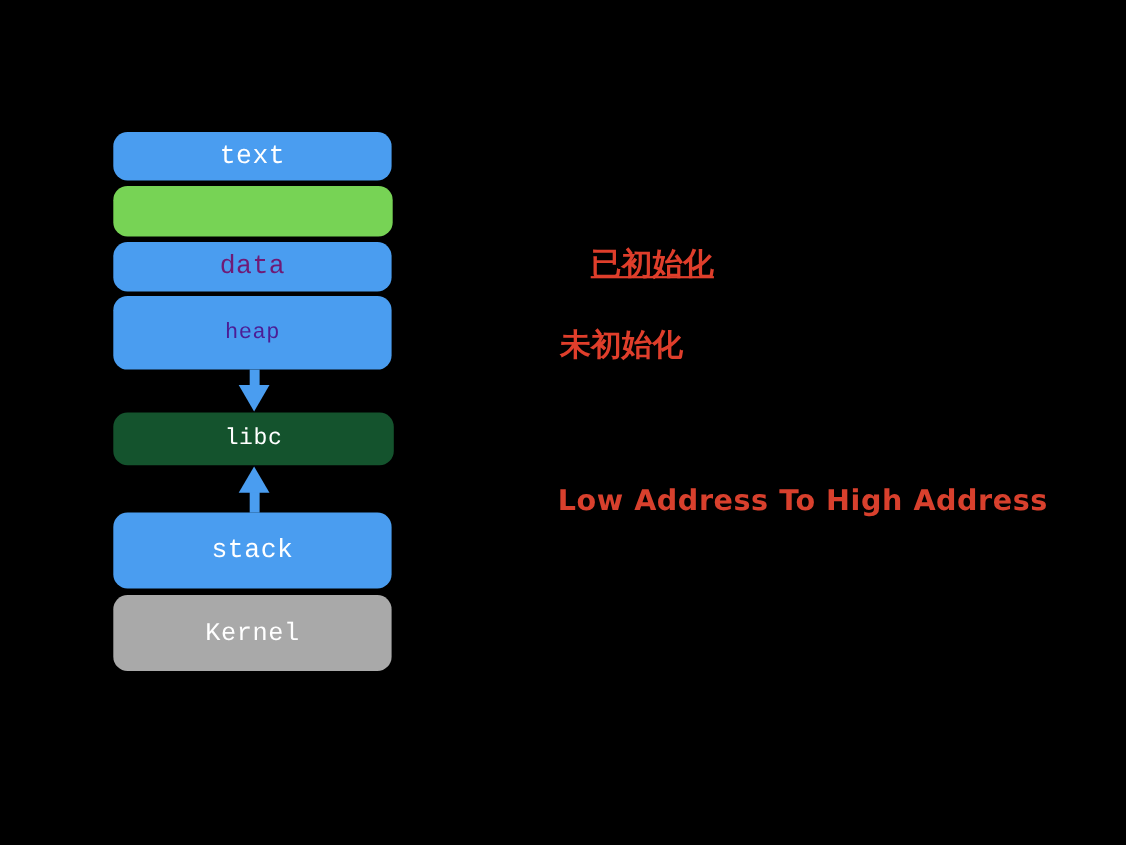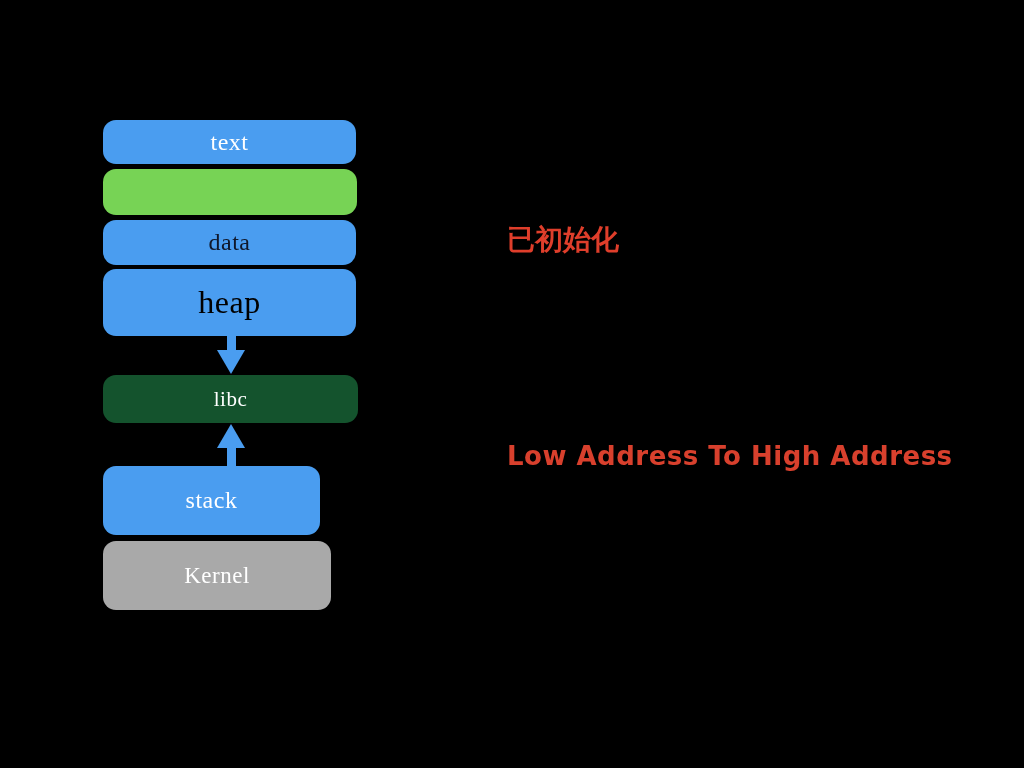--- a/index.html
+++ b/index.html
@@ -18,21 +18,21 @@
   .block {
     position: absolute;
     border-radius: 13px;
     display: flex;
     align-items: center;
     justify-content: center;
     box-sizing: border-box;
   }
   .block-label {
     color: #ffffff;
-    font-family: Liberation Serif, serif;
+    font-family: Liberation Mono, monospace;
     font-weight: 400;
     letter-spacing: 0.5px;
     white-space: nowrap;
   }
   .arrow {
     position: absolute;
   }
   .arrow .stem {
     position: absolute;
   }
@@ -56,37 +56,38 @@
 </style>
 </head>
 <body>
 
 <div id="canvas" style="background: rgb(0, 0, 0);">
     <div class="block" style="left: 103px; top: 120px; width: 253px; height: 44px; background: rgb(74, 157, 240);">
       <span class="block-label" style="font-size: 24px; color: rgb(255, 255, 255);">text</span>
     </div>
     <div class="block" style="left: 103px; top: 169px; width: 254px; height: 46px; background: rgb(119, 211, 85);"></div>
     <div class="block" style="left: 103px; top: 220px; width: 253px; height: 45px; background: rgb(74, 157, 240);">
-      <span class="block-label" style="font-size: 24px; color: #0f172a;">data</span>
+      <span class="block-label" style="font-size: 24px; color: #701a75;">data</span>
     </div>
     <div class="block" style="left: 103px; top: 269px; width: 253px; height: 67px; background: rgb(74, 157, 240);">
-      <span class="block-label" style="font-size: 32px; color: #000000;">heap</span>
+      <span class="block-label" style="font-size: 20px; color: #4c1d95;">heap</span>
     </div>
     <div class="block" style="left: 103px; top: 375px; width: 255px; height: 48px; background: #14532d;">
       <span class="block-label" style="font-size: 21px; color: rgb(255, 255, 255);">libc</span>
     </div>
-    <div class="block" style="left: 103px; top: 466px; width: 217px; height: 69px; background: rgb(74, 157, 240);">
+    <div class="block" style="left: 103px; top: 466px; width: 253px; height: 69px; background: rgb(74, 157, 240);">
       <span class="block-label" style="font-size: 24px; color: rgb(255, 255, 255);">stack</span>
     </div>
-    <div class="block" style="left: 103px; top: 541px; width: 228px; height: 69px; background: rgb(169, 169, 169);">
+    <div class="block" style="left: 103px; top: 541px; width: 253px; height: 69px; background: rgb(169, 169, 169);">
       <span class="block-label" style="font-size: 23px; color: rgb(255, 255, 255);">Kernel</span>
     </div>
     <div class="arrow" style="left: 217px; top: 336px; width: 28px; height: 38px;">
       <div class="stem" style="left: 9.5px; width: 9px; height: 16px; top: 0px; background: rgb(74, 157, 240);"></div>
       <div class="head" style="left: 0px; border-left: 14px solid transparent; border-right: 14px solid transparent; bottom: 0px; border-top: 24px solid rgb(74, 157, 240);"></div>
     </div>
     <div class="arrow" style="left: 217px; top: 424px; width: 28px; height: 42px;">
       <div class="stem" style="left: 9.5px; width: 9px; height: 20px; top: 22px; background: rgb(74, 157, 240);"></div>
       <div class="head" style="left: 0px; border-left: 14px solid transparent; border-right: 14px solid transparent; top: 0px; border-bottom: 24px solid rgb(74, 157, 240);"></div>
     </div>
-    <div class="annotation cjk" style="left: 507px; top: 221px; font-size: 28px; color: rgb(223, 62, 43);">已初始化</div>
+    <div class="annotation cjk" style="left: 537px; top: 221px; font-size: 28px; color: rgb(223, 62, 43); text-decoration: underline;">已初始化</div>
+    <div class="annotation cjk" style="left: 509px; top: 295px; font-size: 28px; color: rgb(223, 62, 43);">未初始化</div>
     <div class="annotation latin" style="left: 507px; top: 441px; font-size: 26px; color: rgb(216, 64, 45);">Low Address To High Address</div>
   </div>
 
 </body></html>

